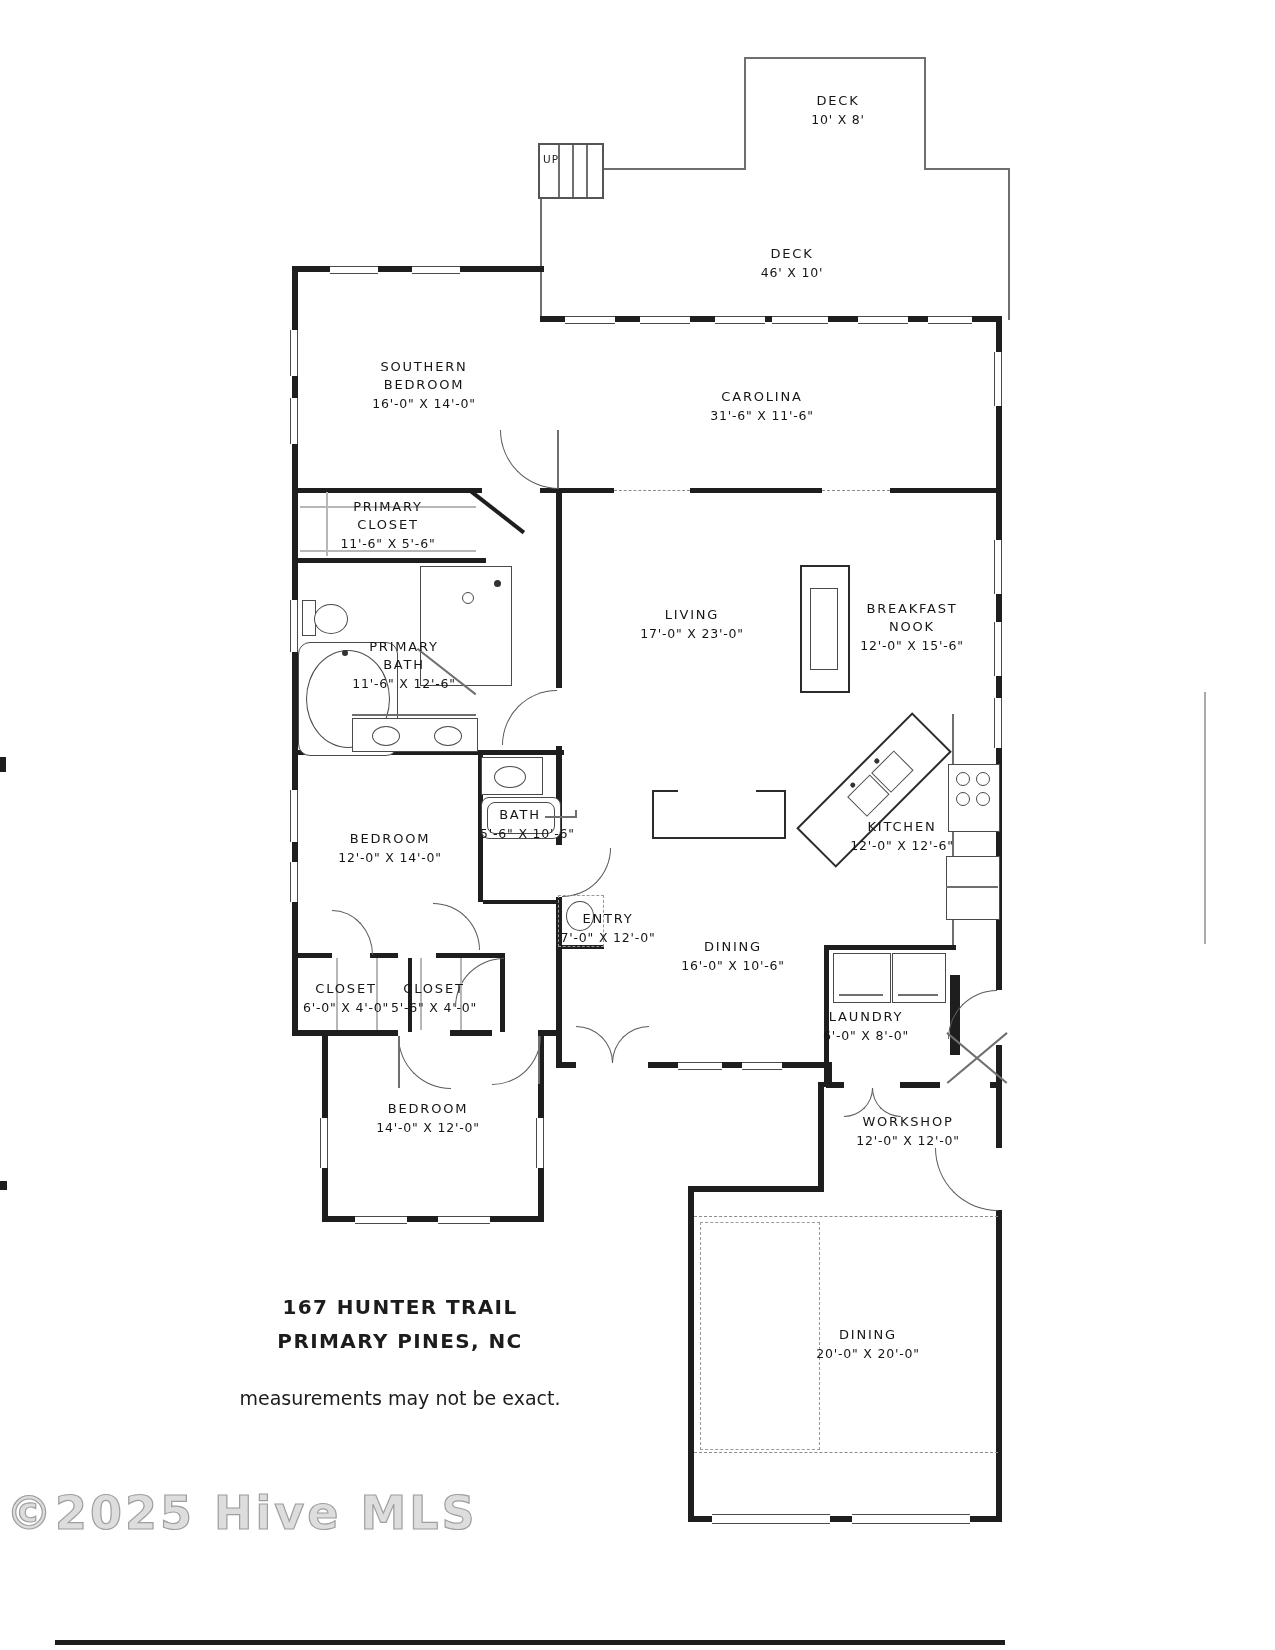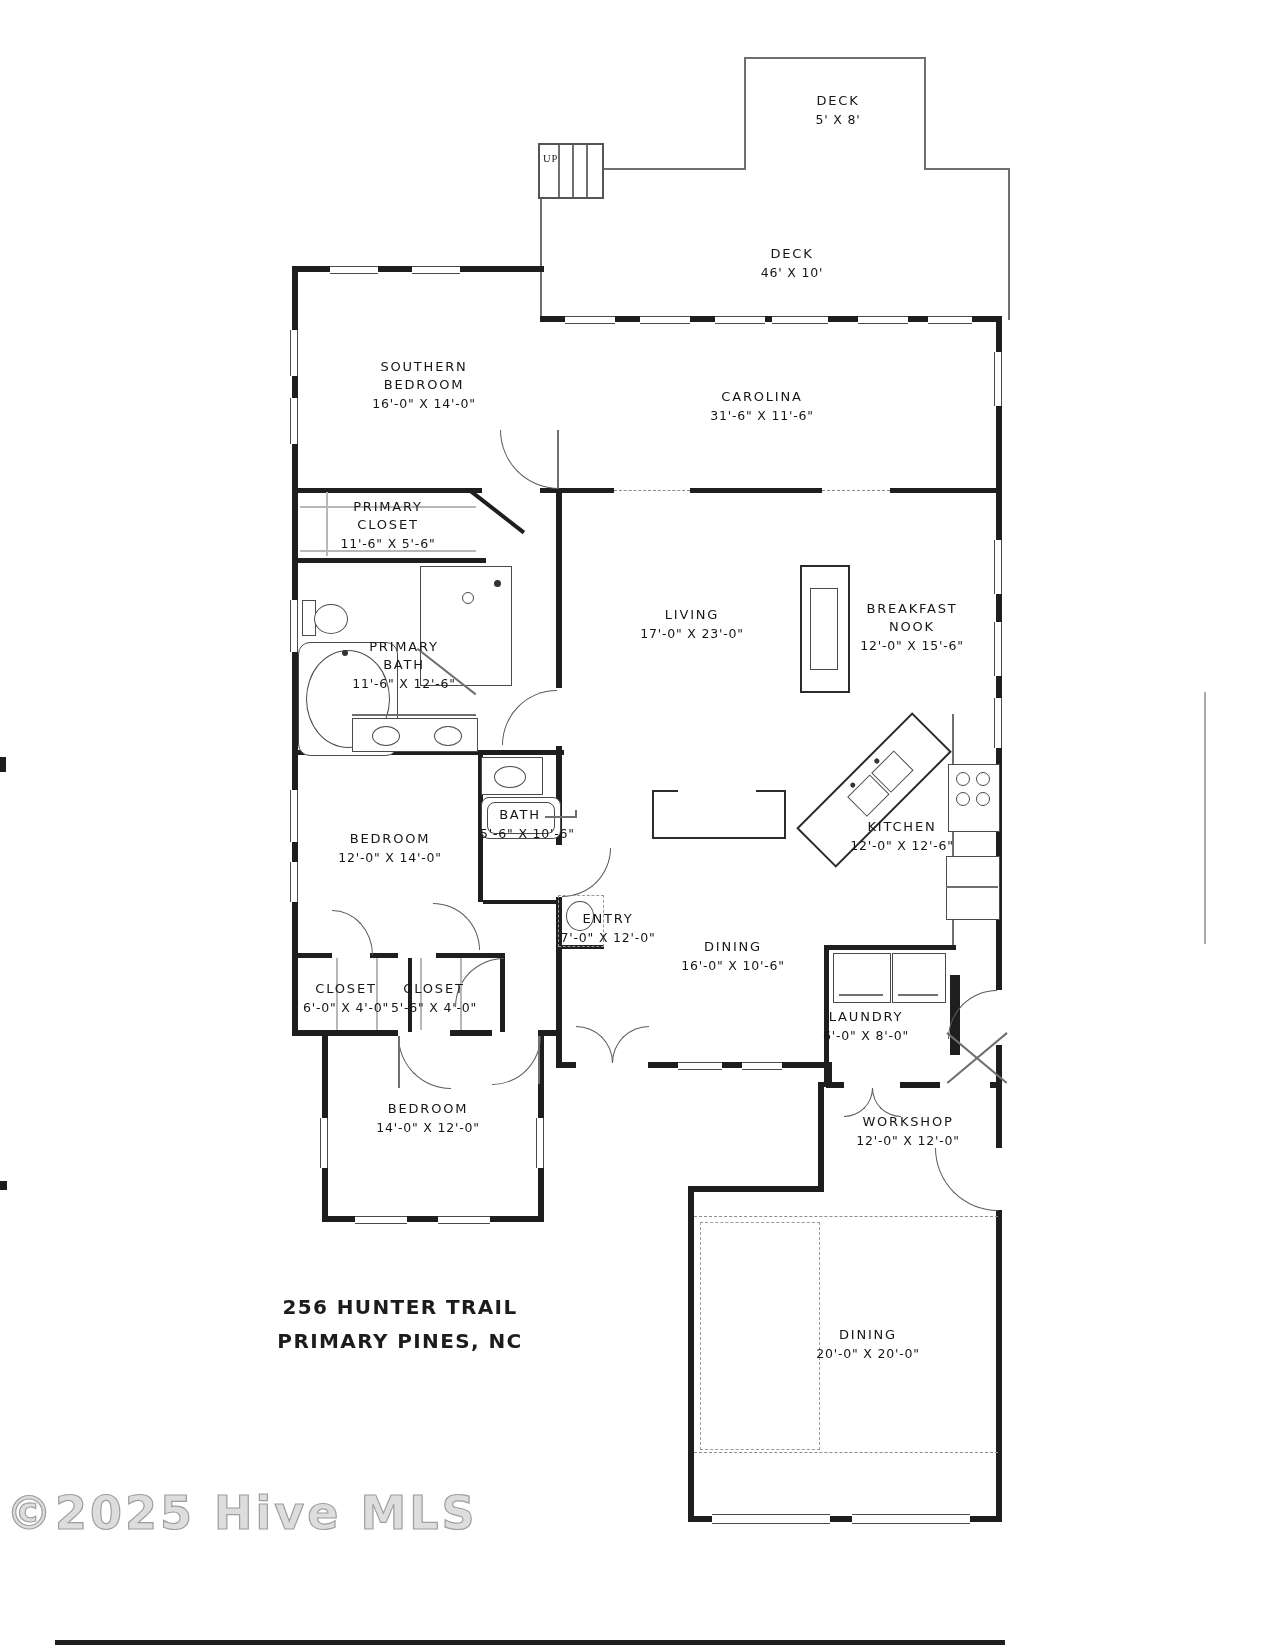--- a/index.html
+++ b/index.html
@@ -20,21 +20,21 @@
   .fx2{position:absolute;border:1.5px solid #4a4a4a;background:#fff;}
   .circle{border-radius:50%;}
   .dash{position:absolute;border:1.3px dashed #9a9a9a;}
   .dashh{position:absolute;border-top:1.5px dashed #8d8d8d;height:0;}
   .dot{position:absolute;background:#333;border-radius:50%;}
   .label{position:absolute;transform:translateX(-50%);text-align:center;color:#161616;}
   .rname{display:block;font-size:13px;letter-spacing:1.8px;line-height:1.4;font-weight:500;}
   .rdims{display:block;font-size:12.5px;letter-spacing:0.8px;margin-top:2px;white-space:nowrap;}
   .addr{display:block;font-size:20px;letter-spacing:1.4px;font-weight:600;line-height:1.7;color:#1c1c1c;}
   .disc{display:block;font-size:19px;line-height:1.75;color:#1c1c1c;}
-  .stairs{position:absolute;border:2px solid #555;background:#fff;font-family:Liberation Serif, serif;}
+  .stairs{position:absolute;border:2px solid #555;background:#fff;}
   .uplabel{position:absolute;font-size:10.5px;letter-spacing:1px;color:#222;}
   .wm{position:absolute;font-size:46px;letter-spacing:3px;font-weight:600;
       color:rgba(165,165,165,0.38);-webkit-text-stroke:1.2px #9f9f9f;}
 </style>
 </head>
 <body>
 
 <div class="plan">
 
   <div class="t" style="left:744px;top:57px;width:2px;height:113px"></div>
@@ -212,21 +212,21 @@
   <div class="dash" style="left:700px;top:1222px;width:118px;height:226px"></div>
   <div class="dashh" style="left:694px;top:1452px;width:304px"></div>
   <div class="dashh" style="left:614px;top:490px;width:76px"></div>
   <div class="dashh" style="left:822px;top:490px;width:68px"></div>
 
   <div class="t" style="left:545px;top:816px;width:30px;height:2px"></div>
   <div class="t" style="left:575px;top:810px;width:2px;height:8px"></div>
 
   <div class="label" style="left:838px;top:92px;width:120px">
     <span class="rname">DECK</span>
-    <span class="rdims">5' X 8'</span>
+    <span class="rdims">10' X 8'</span>
   </div>
   <div class="label" style="left:792px;top:245px;width:130px">
     <span class="rname">DECK</span>
     <span class="rdims">46' X 10'</span>
   </div>
   <div class="label" style="left:424px;top:358px;width:122px">
     <span class="rname">SOUTHERN BEDROOM</span>
     <span class="rdims">16'-0" X 14'-0"</span>
   </div>
   <div class="label" style="left:762px;top:388px;width:220px">
@@ -288,24 +288,25 @@
   <div class="label" style="left:908px;top:1113px;width:160px">
     <span class="rname">WORKSHOP</span>
     <span class="rdims">12'-0" X 12'-0"</span>
   </div>
   <div class="label" style="left:868px;top:1326px;width:160px">
     <span class="rname">DINING</span>
     <span class="rdims">20'-0" X 20'-0"</span>
   </div>
 
   <div class="label" style="left:400px;top:1290px;width:460px">
-    <span class="addr">256 HUNTER TRAIL</span>
+    <span class="addr">167 HUNTER TRAIL</span>
     <span class="addr">PRIMARY PINES, NC</span>
   </div>
   <div class="label" style="left:400px;top:1382px;width:540px">
+    <span class="disc">measurements may not be exact.</span>
   </div>
   <div class="wm" style="left:6px;top:1486px">©2025 Hive MLS</div>
 
   <div class="w" style="left:55px;top:1640px;width:950px;height:5px"></div>
   <div class="t" style="left:1204px;top:692px;width:2px;height:252px;background:#aaa"></div>
   <div class="w" style="left:0;top:757px;width:6px;height:15px"></div>
   <div class="w" style="left:0;top:1181px;width:7px;height:9px"></div>
 
 </div>
 

